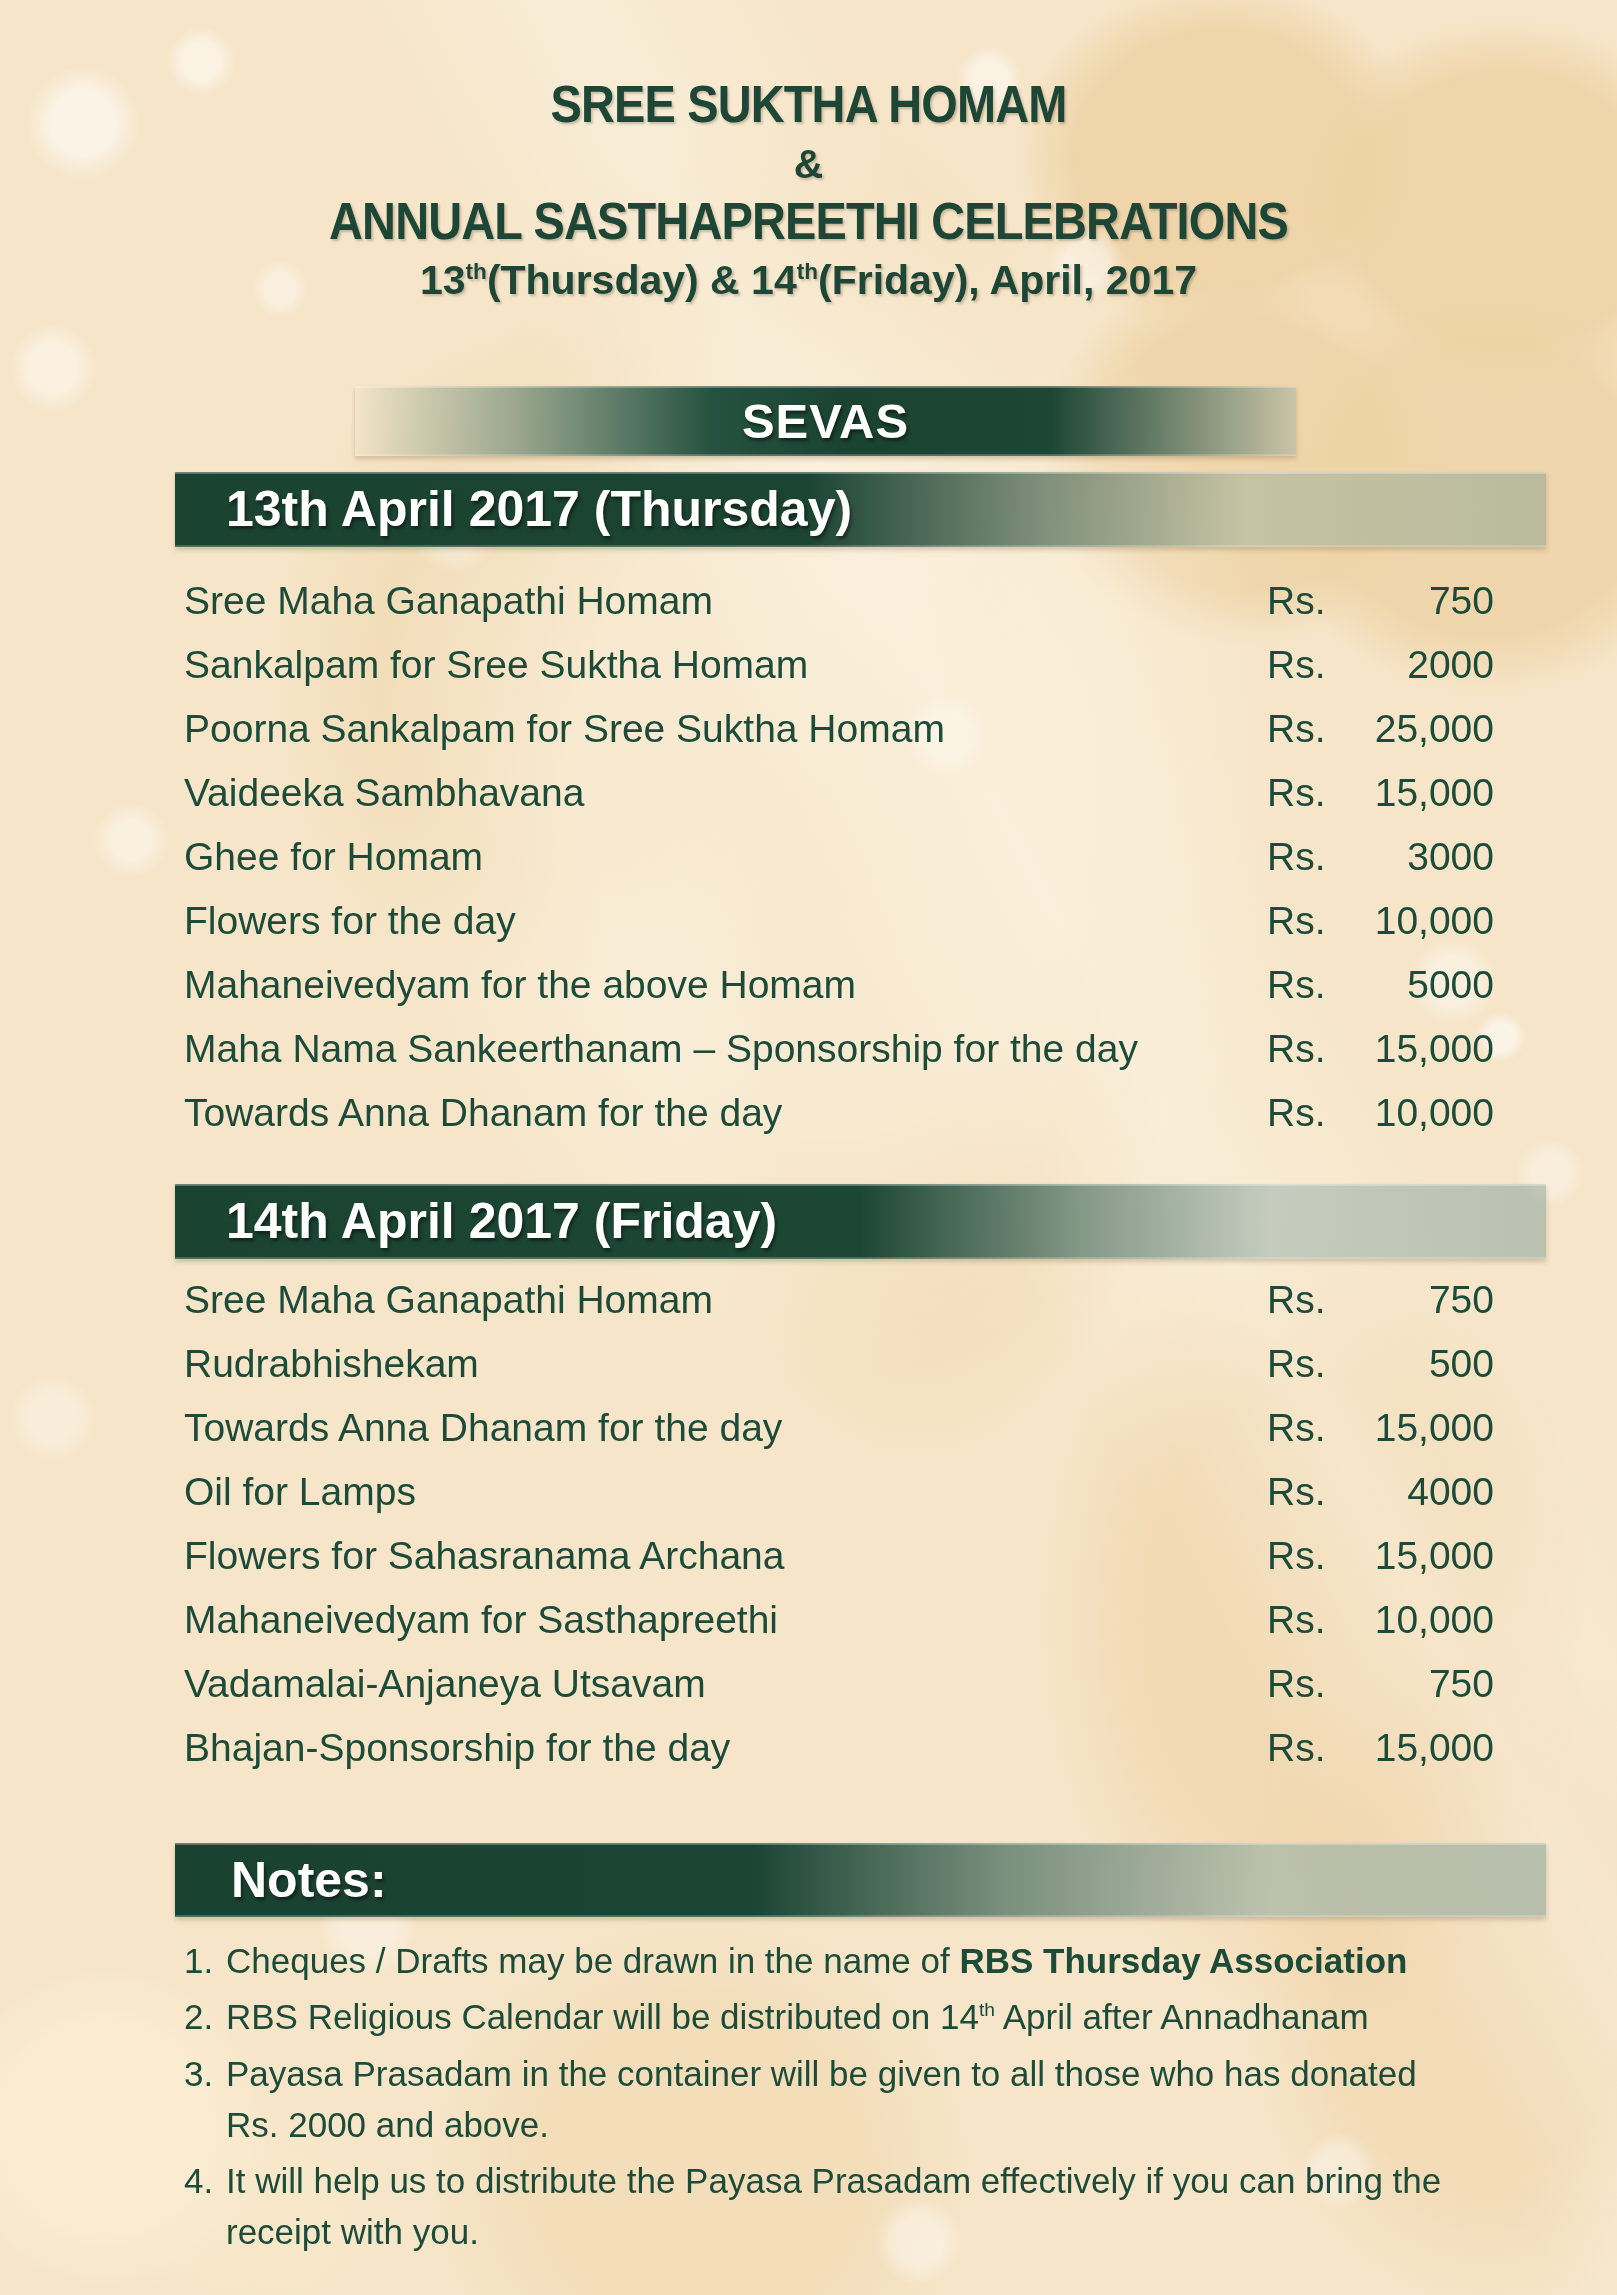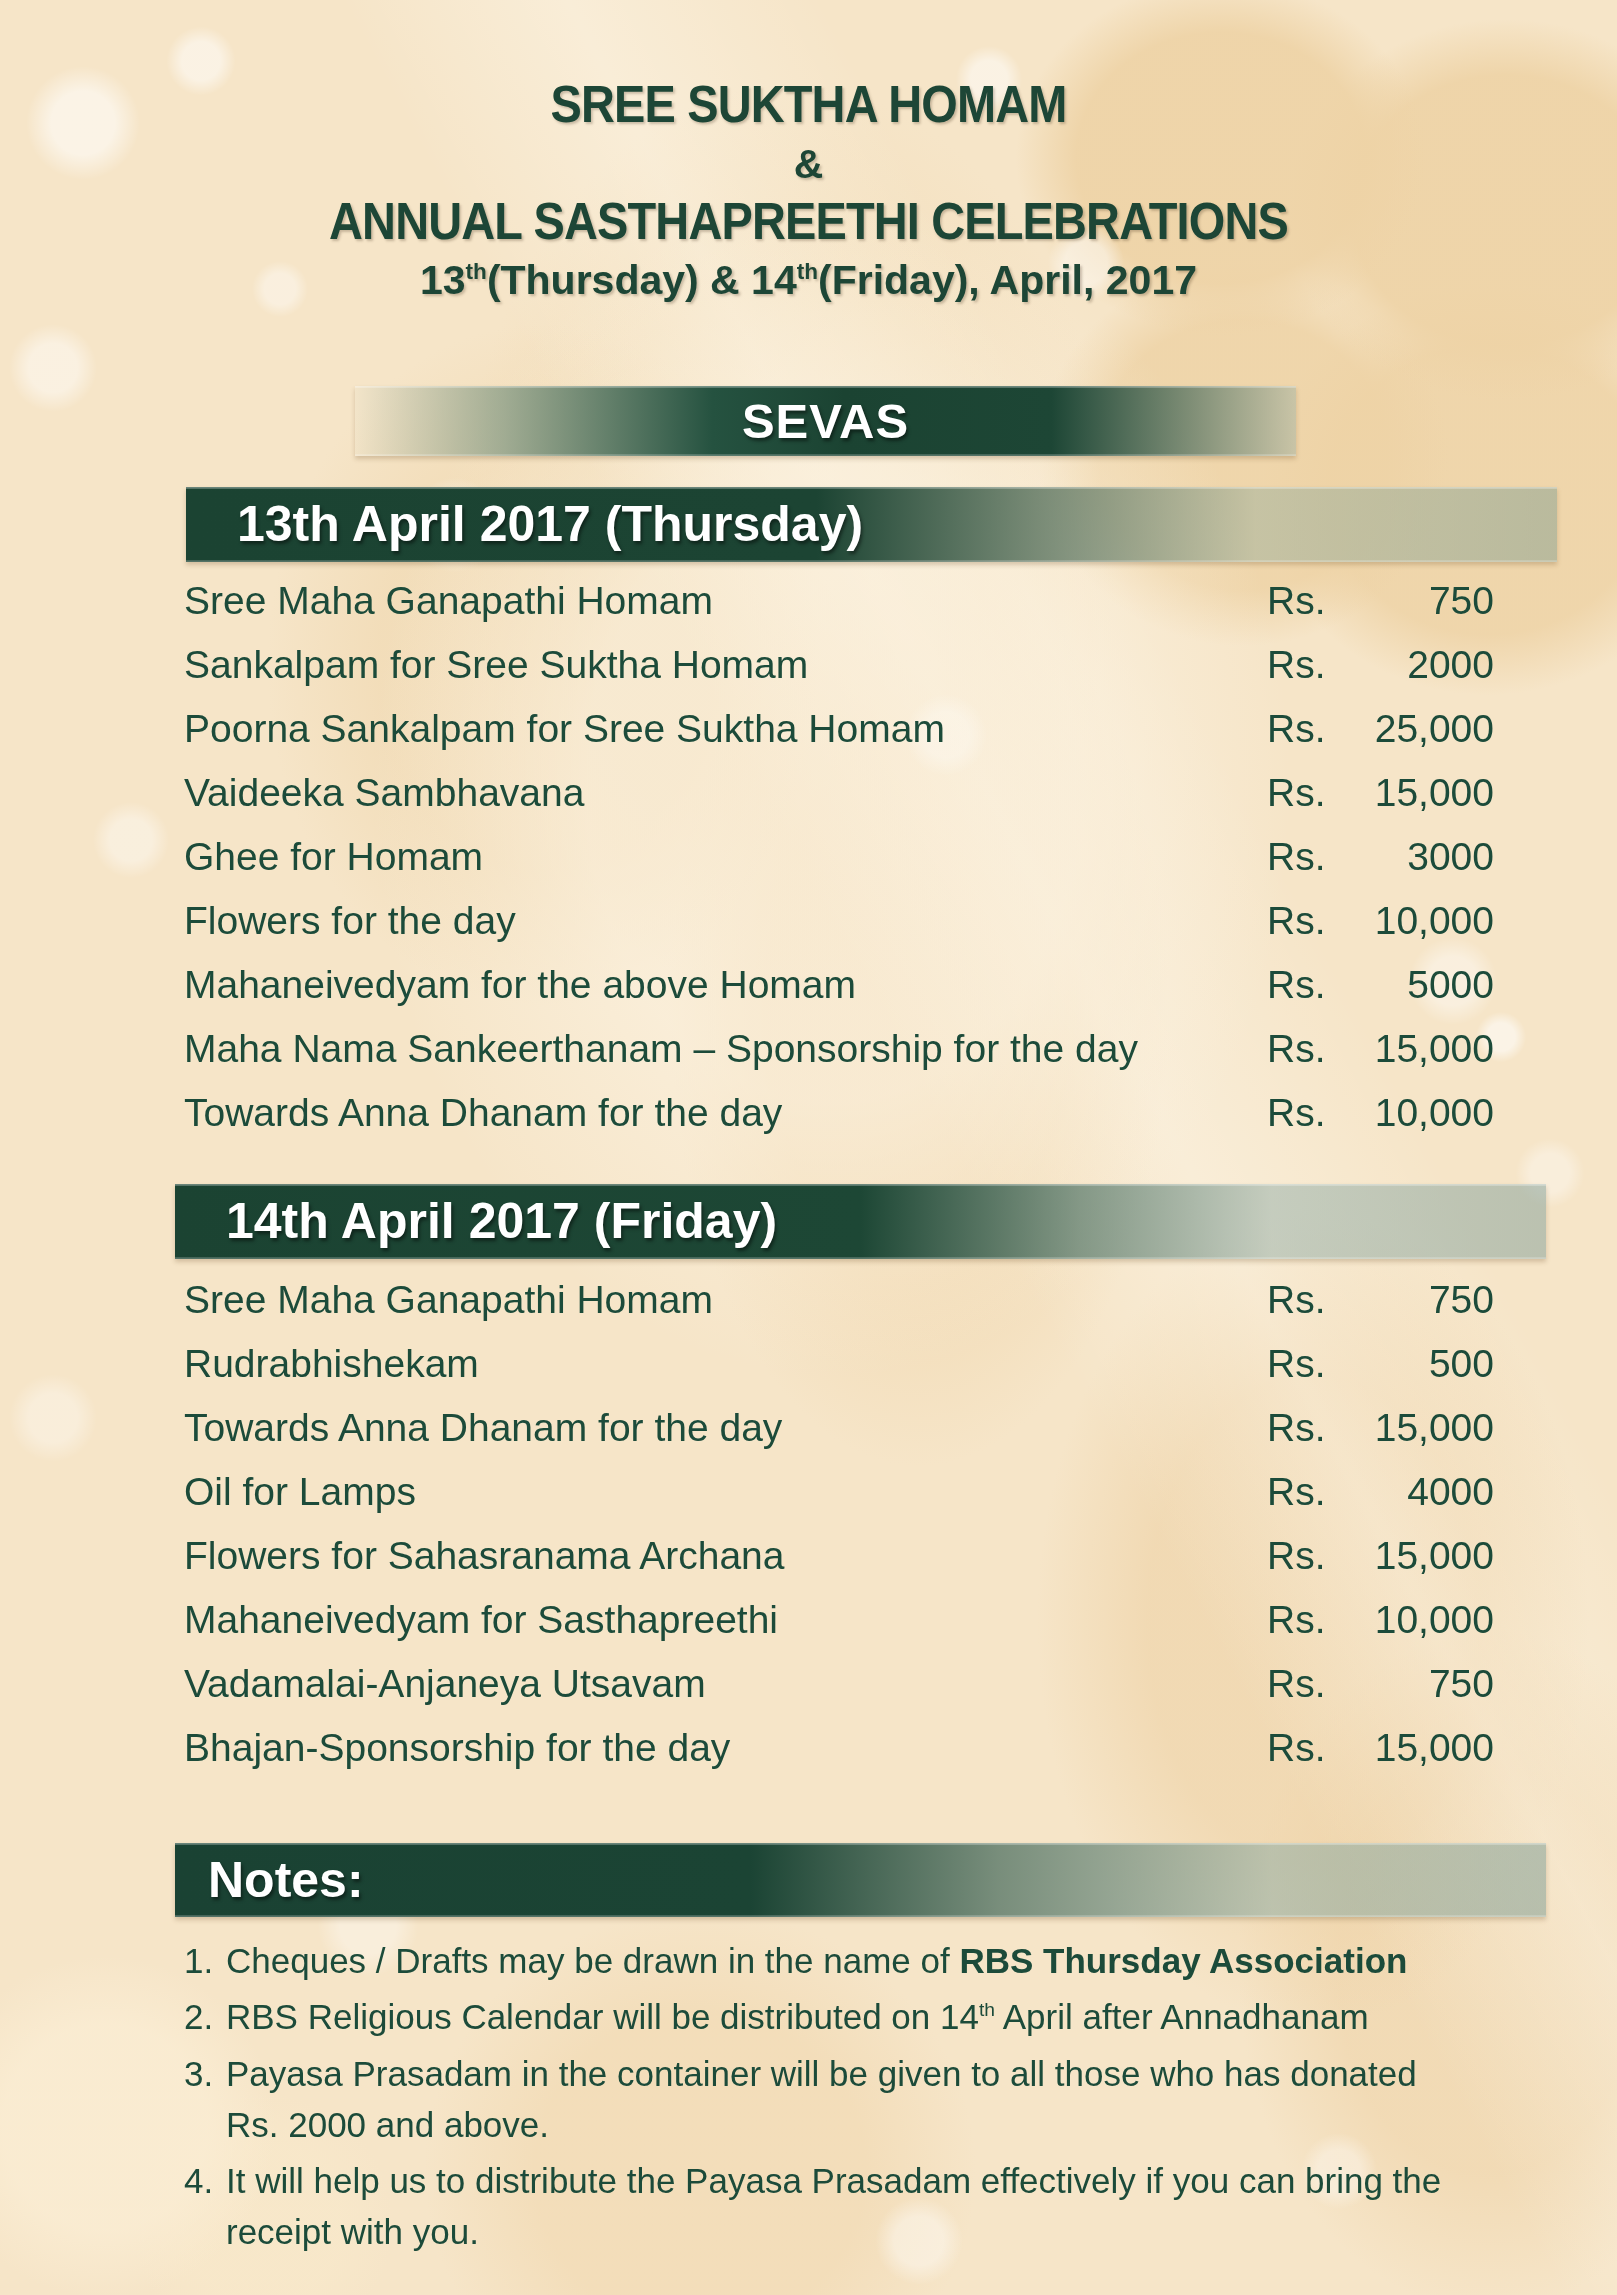--- a/index.html
+++ b/index.html
@@ -85,35 +85,34 @@
   }
   .sevas-banner span{
     color:#ffffff; font-weight:bold; font-size:49px; line-height:70px;
     letter-spacing:0.9px; text-shadow:1.8px 2.6px 3.5px rgba(0,0,0,0.45);
   }
   .sec-banner{
     left:175px; width:1371px; height:75px;
     padding-left:51px;
   }
   .sec-banner.thu{
-    top:487px;
+    top:472px;
     background:linear-gradient(90deg,
       #1b4332 0%, #1c4433 46%, rgba(88,114,94,0.80) 62%,
       rgba(168,181,158,0.58) 78%, rgba(150,168,148,0.60) 100%);
-    margin-left:11px;
   }
   .sec-banner.fri{
     top:1184px;
     background:linear-gradient(90deg,
       #1b4332 0%, #1d4735 50%, rgba(100,130,115,0.78) 66%,
       rgba(160,182,174,0.58) 80%, rgba(138,164,156,0.55) 100%);
   }
   .notes-banner{
     left:175px; top:1843px; width:1371px; height:74px;
-    padding-left:33px;
+    padding-left:56px;
     background:linear-gradient(90deg,
       #1a4233 0%, #1b4434 42%, rgba(92,122,106,0.82) 60%,
       rgba(150,176,166,0.58) 80%, rgba(132,160,150,0.55) 100%);
   }
   .banner-title{
     color:#ffffff; font-weight:bold; font-size:50px; line-height:75px;
     text-shadow:1.8px 2.6px 3.5px rgba(0,0,0,0.45);
   }
   .notes-banner .banner-title{ line-height:74px; }
   

